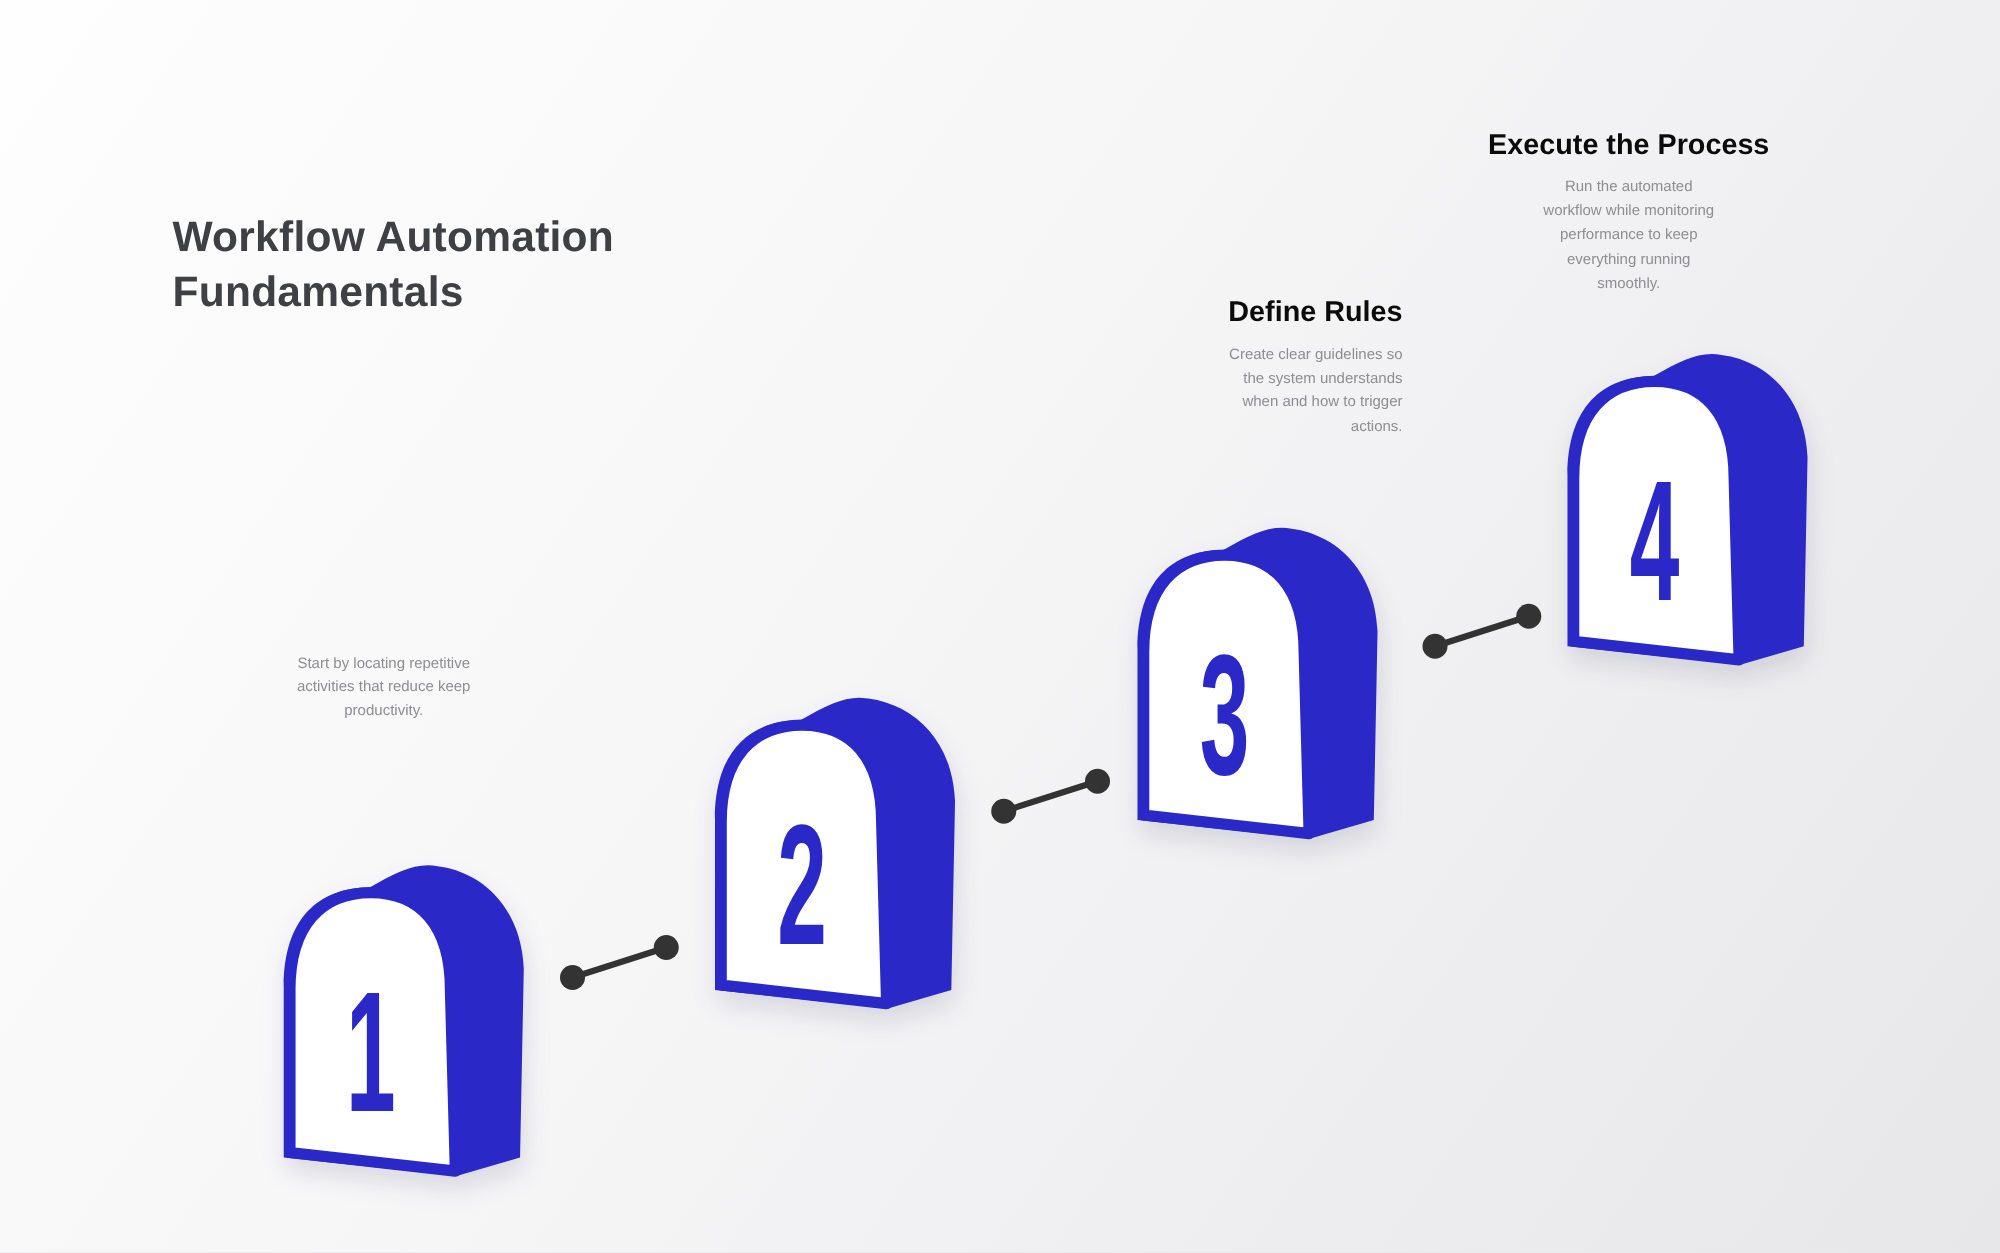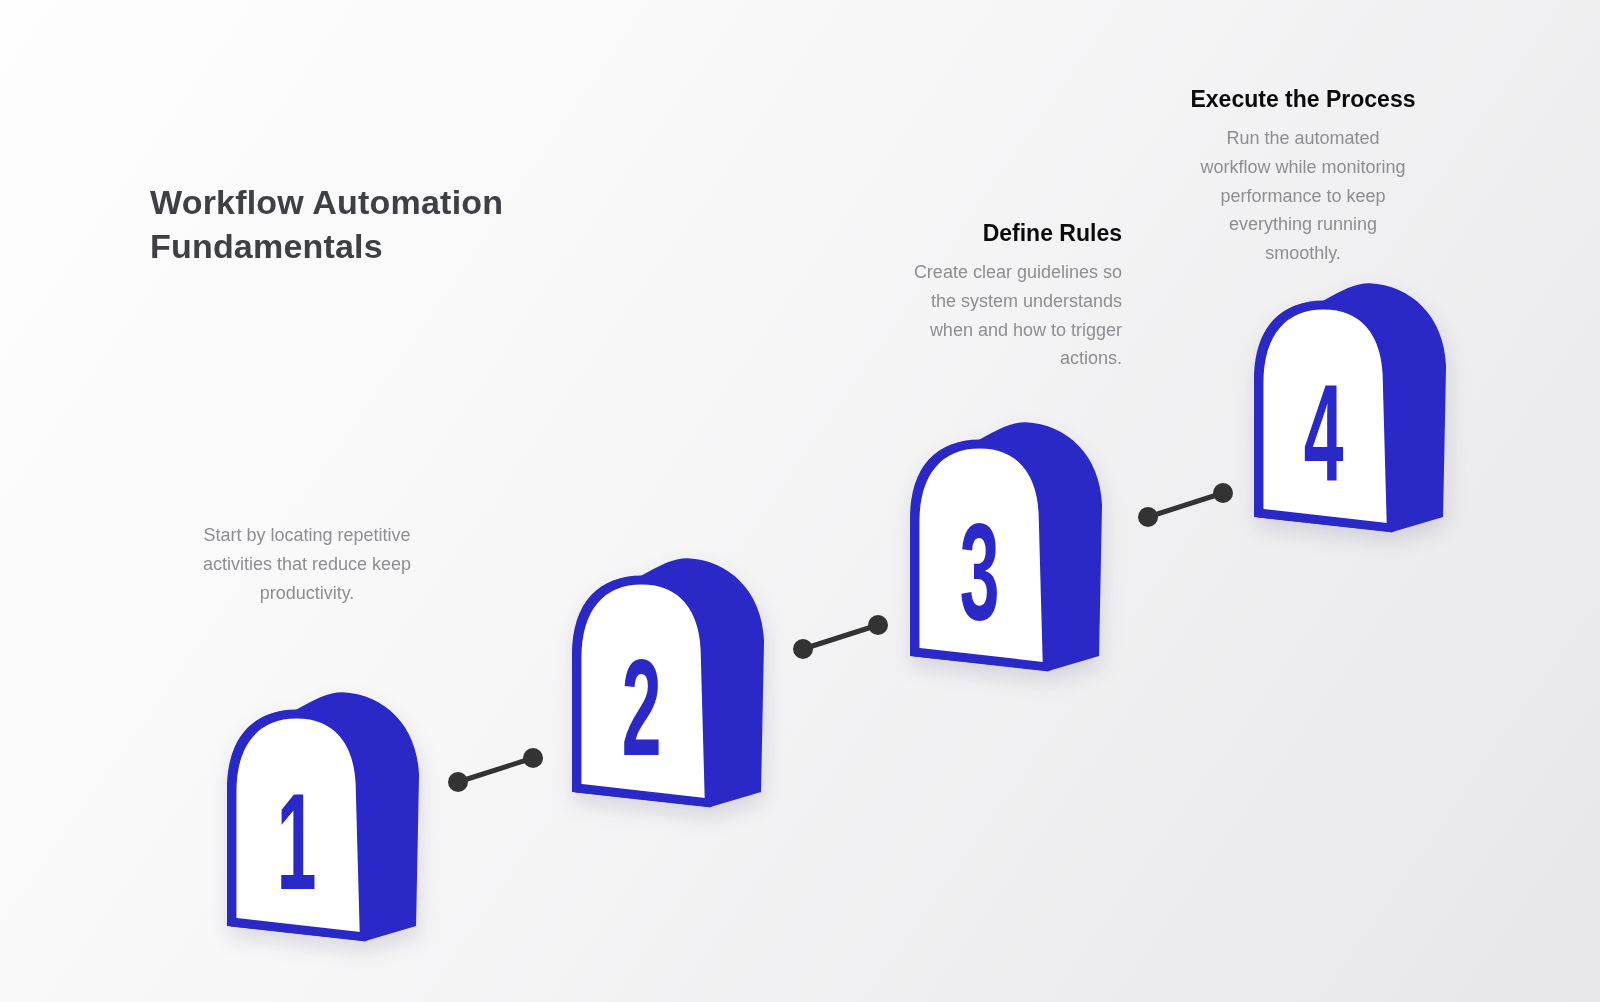--- a/index.html
+++ b/index.html
@@ -16,45 +16,45 @@
   }
   .canvas{
     position:relative;
     width:1600px;height:1002px;
     overflow:hidden;
     background:linear-gradient(125deg,#fefefe 0%,#f7f7f8 40%,#ececee 80%,#e7e7e9 100%);
   }
   .title{
     position:absolute;
     left:138px;top:168px;
-    margin:12px;
+    margin:0;
     font-size:34px;
     font-weight:700;
     line-height:1.3;
     color:var(--title);
     white-space:pre-line;
     letter-spacing:.2px;
   }
   .step-text{
     position:absolute;
     width:320px;
     text-align:center;
   }
   .step-text.s1{left:147px;top:521px;}
   .step-text.s2{left:482px;top:356px;}
   .step-text.s3{left:802px;top:220px;text-align:right;}
   .step-text.s4{left:1143px;top:86px;}
   .step-heading{
     font-size:23px;
     font-weight:700;
     color:var(--heading);
-    margin:0 0 11px 0;
+    margin:16px 0 11px 0;
   }
   .step-body{
-    font-size:18px;
+    font-size:12px;
     line-height:1.6;
     color:var(--body);
     white-space:pre-line;
   }
   .badge{
     position:absolute;
     width:199px;height:259px;
   }
   .badge svg{
     width:100%;height:100%;

